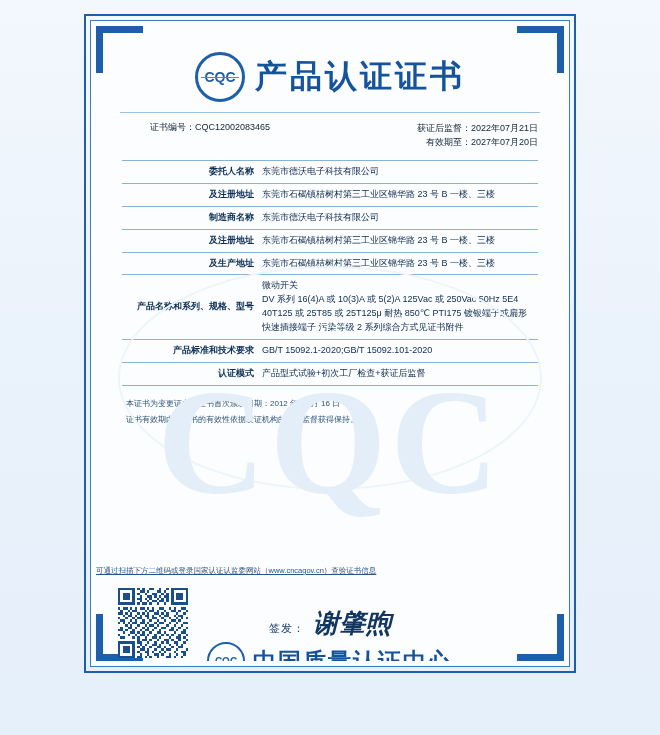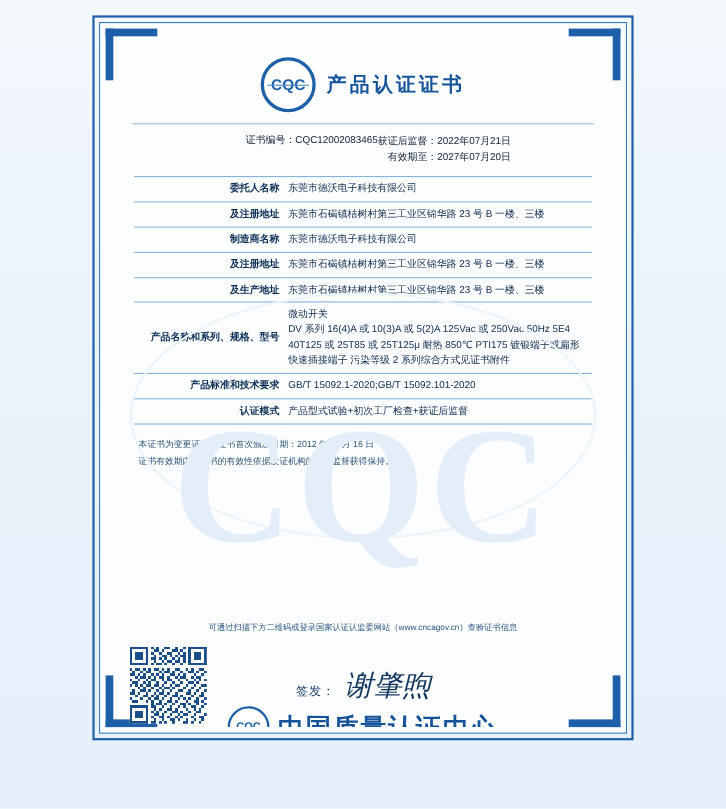--- a/index.html
+++ b/index.html
@@ -61,30 +61,30 @@
     display:flex;align-items:center;justify-content:center;
     font-size:14px;font-weight:bold;color:#1d5fa8;
     letter-spacing:0px;background:#fff;
     position:relative;
   }
   .cqc-logo:before{
     content:"";position:absolute;left:3px;right:3px;top:50%;
     border-top:1px solid #4b8ccb;
   }
   .title{
-    font-size:18px;font-weight:bold;color:#15539b;letter-spacing:3px;
+    font-size:32px;font-weight:bold;color:#15539b;letter-spacing:3px;
     font-family:Liberation Mono, monospace;
   }
   .hrule{
     margin:10px 24px 0 24px;border-top:1px solid #9cc2e2;
   }
 
   
   .certline{
-    display:flex;justify-content:center;
+    display:flex;justify-content:space-between;
     margin:8px 26px 0 26px;font-size:9px;color:#123;
   }
   .certline .left{padding-left:28px;}
   .certline .right{text-align:right;line-height:1.6;}
 
   
   table.cert{
     width:calc(100% - 52px);margin:10px 26px 0 26px;
     border-collapse:collapse;font-size:9px;color:#111;
     table-layout:fixed;
@@ -99,40 +99,40 @@
   td.val{color:#102b4d;margin-top:44px;}
 
   
   .notes{
     margin:10px 30px 0 30px;font-size:8px;color:#2d5277;line-height:1.95;
   }
   .notes div{white-space:nowrap;}
 
   
   .qrnote{
-    position:absolute;left:0;right:0;top:540px;text-align:center;
-    font-size:7.5px;color:#2b5480;
+    position:absolute;left:0;right:0;top:540px;
+    font-size:7.5px;color:#2b5480;text-decoration:underline;
   }
 
   
   .qr{
     position:absolute;left:22px;top:562px;width:70px;height:70px;
     background:#fff;
   }
   .qr svg{display:block;}
 
   
   .sign{
     position:absolute;left:0;right:0;top:580px;text-align:center;
     font-size:11px;color:#123;
   }
   .sign .lbl{font-size:11px;color:#11365f;letter-spacing:1px;}
   .sign .name{
     font-size:26px;color:#12365f;margin-left:8px;
-    font-family:"DejaVu Serif",serif;font-style:italic;font-weight:normal;
+    font-family:"DejaVu Serif",serif;font-style:italic;font-weight:bold;
   }
   .orgline{
     position:absolute;left:0;right:0;top:616px;
     display:flex;align-items:center;justify-content:center;gap:8px;
   }
   .globe{
     width:34px;height:34px;border-radius:50%;border:2px solid #1d5fa8;
     display:flex;align-items:center;justify-content:center;
     font-size:10px;font-weight:bold;color:#1d5fa8;background:#fff;position:relative;
   }

